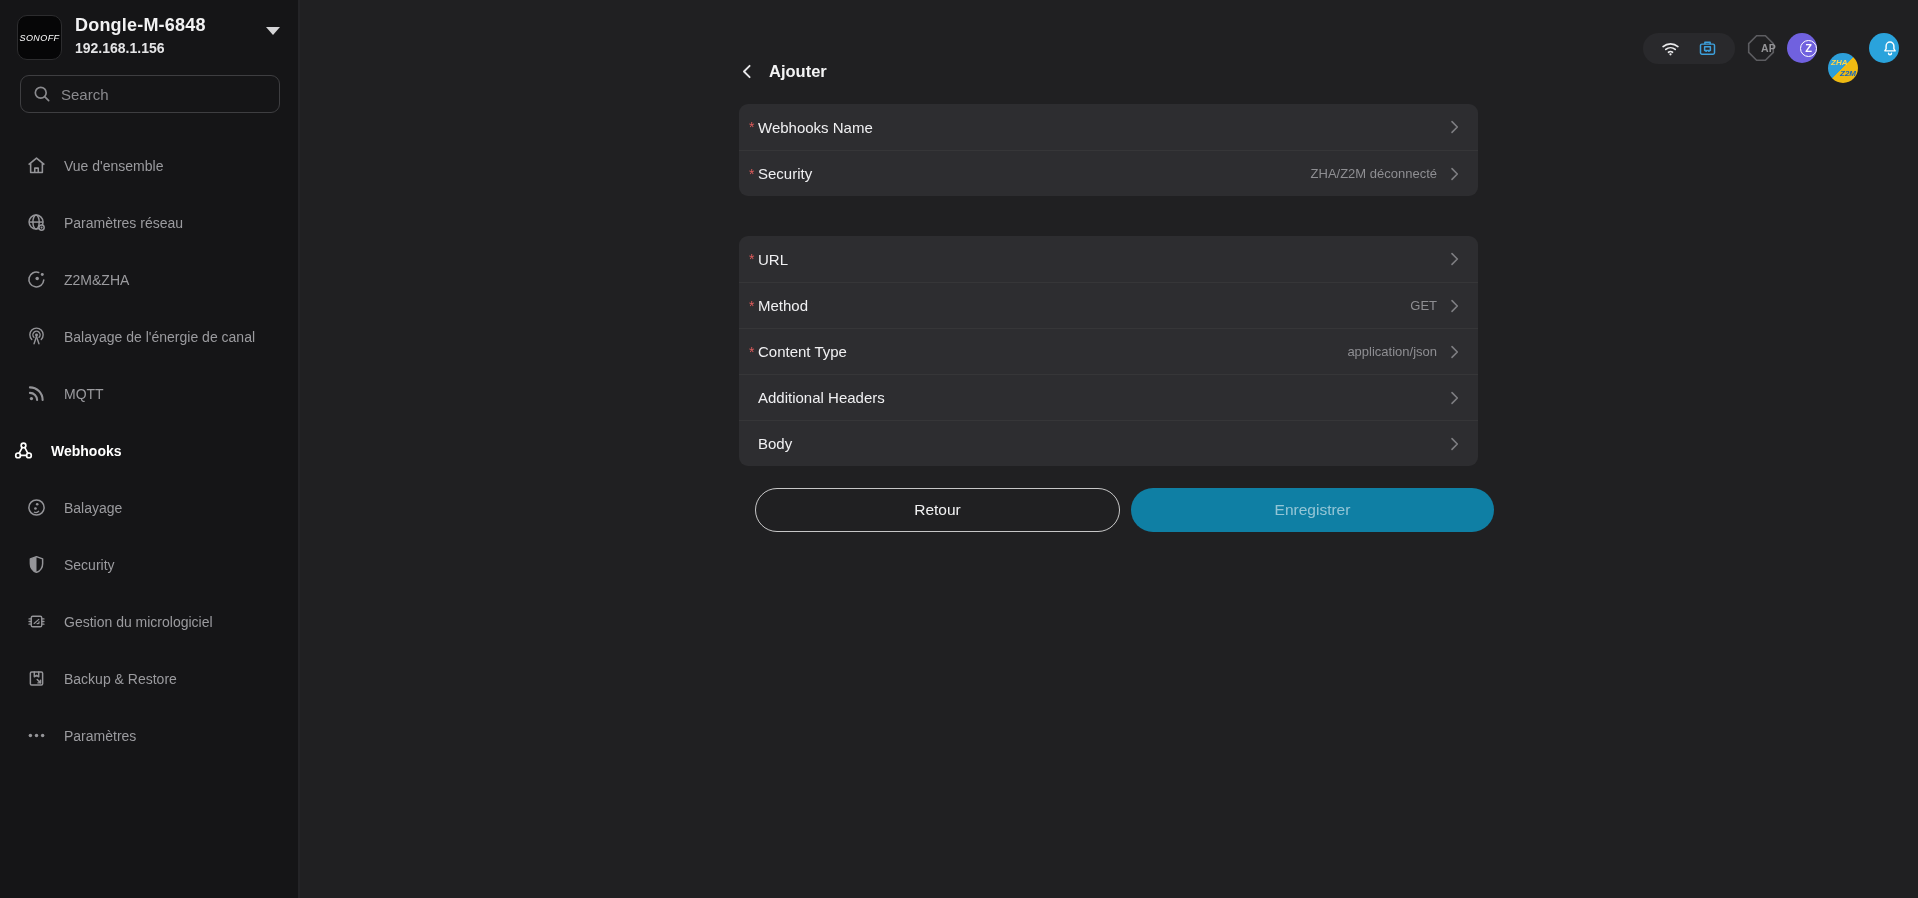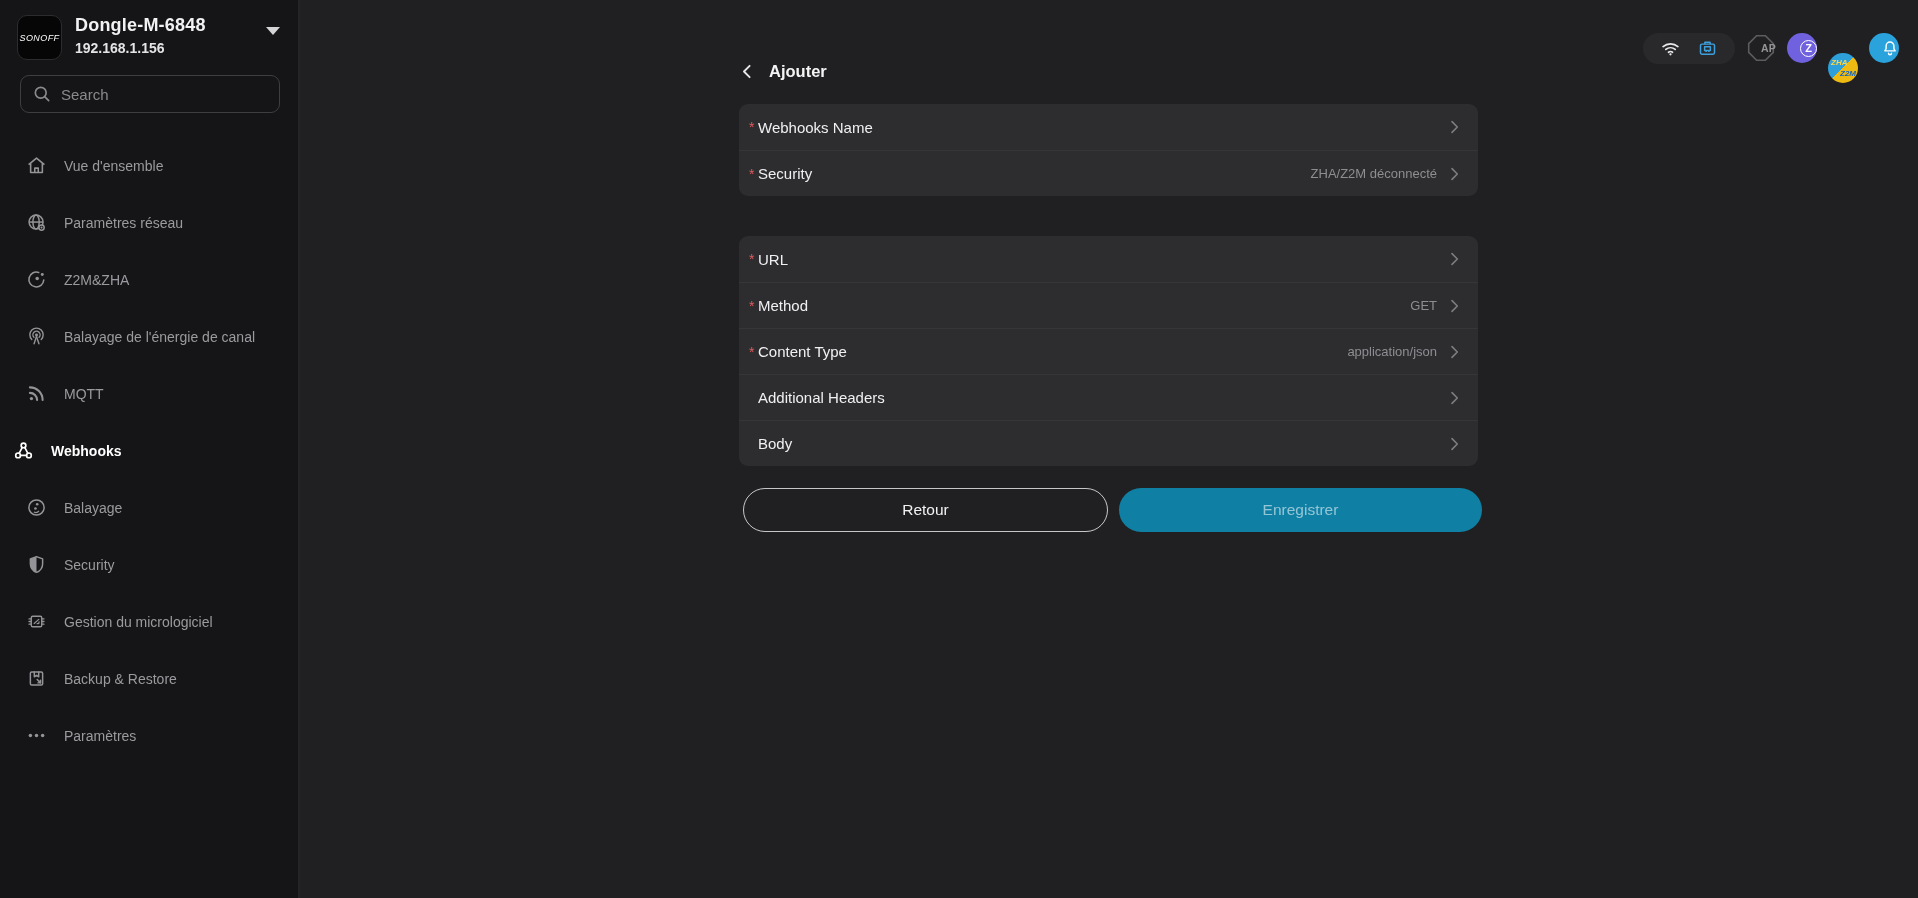--- a/index.html
+++ b/index.html
@@ -53,21 +53,21 @@
   .card{ position:absolute; left:0; width:739px; background:#2d2d30; border-radius:9px; overflow:hidden; }
   .card1{ top:104px; }
   .card2{ top:236px; }
   .frow{ height:46px; display:flex; align-items:center; padding:0 16px 0 10px; cursor:pointer; }
   .frow + .frow{ border-top:1px solid rgba(255,255,255,0.045); }
   .req{ display:inline-block; width:9px; color:#e05c5c; font-size:14px; text-align:left; }
   .flabel{ color:#f0f0f2; font-size:15px; }
   .fvalue{ margin-left:auto; color:#8e8e92; font-size:13px; }
   .chev{ margin-left:9px; color:#7d7d81; display:flex; align-items:center; }
 
-  .btn-row{ position:absolute; top:488px; left:4px; width:739px; display:flex; gap:11px; }
+  .btn-row{ position:absolute; top:488px; left:16px; width:739px; display:flex; gap:11px; }
   .btn{ flex:1; height:44px; border-radius:22px; font-size:15.5px; display:flex; align-items:center; justify-content:center;
         cursor:pointer; font-family:inherit; }
   .btn-back{ background:transparent; border:1px solid rgba(255,255,255,0.75); color:#f2f2f3; }
   .btn-save{ background:#0f7fa4; border:none; color:rgba(255,255,255,0.55); }
 </style>
 </head>
 <body>
 
 <div class="screen">
 

